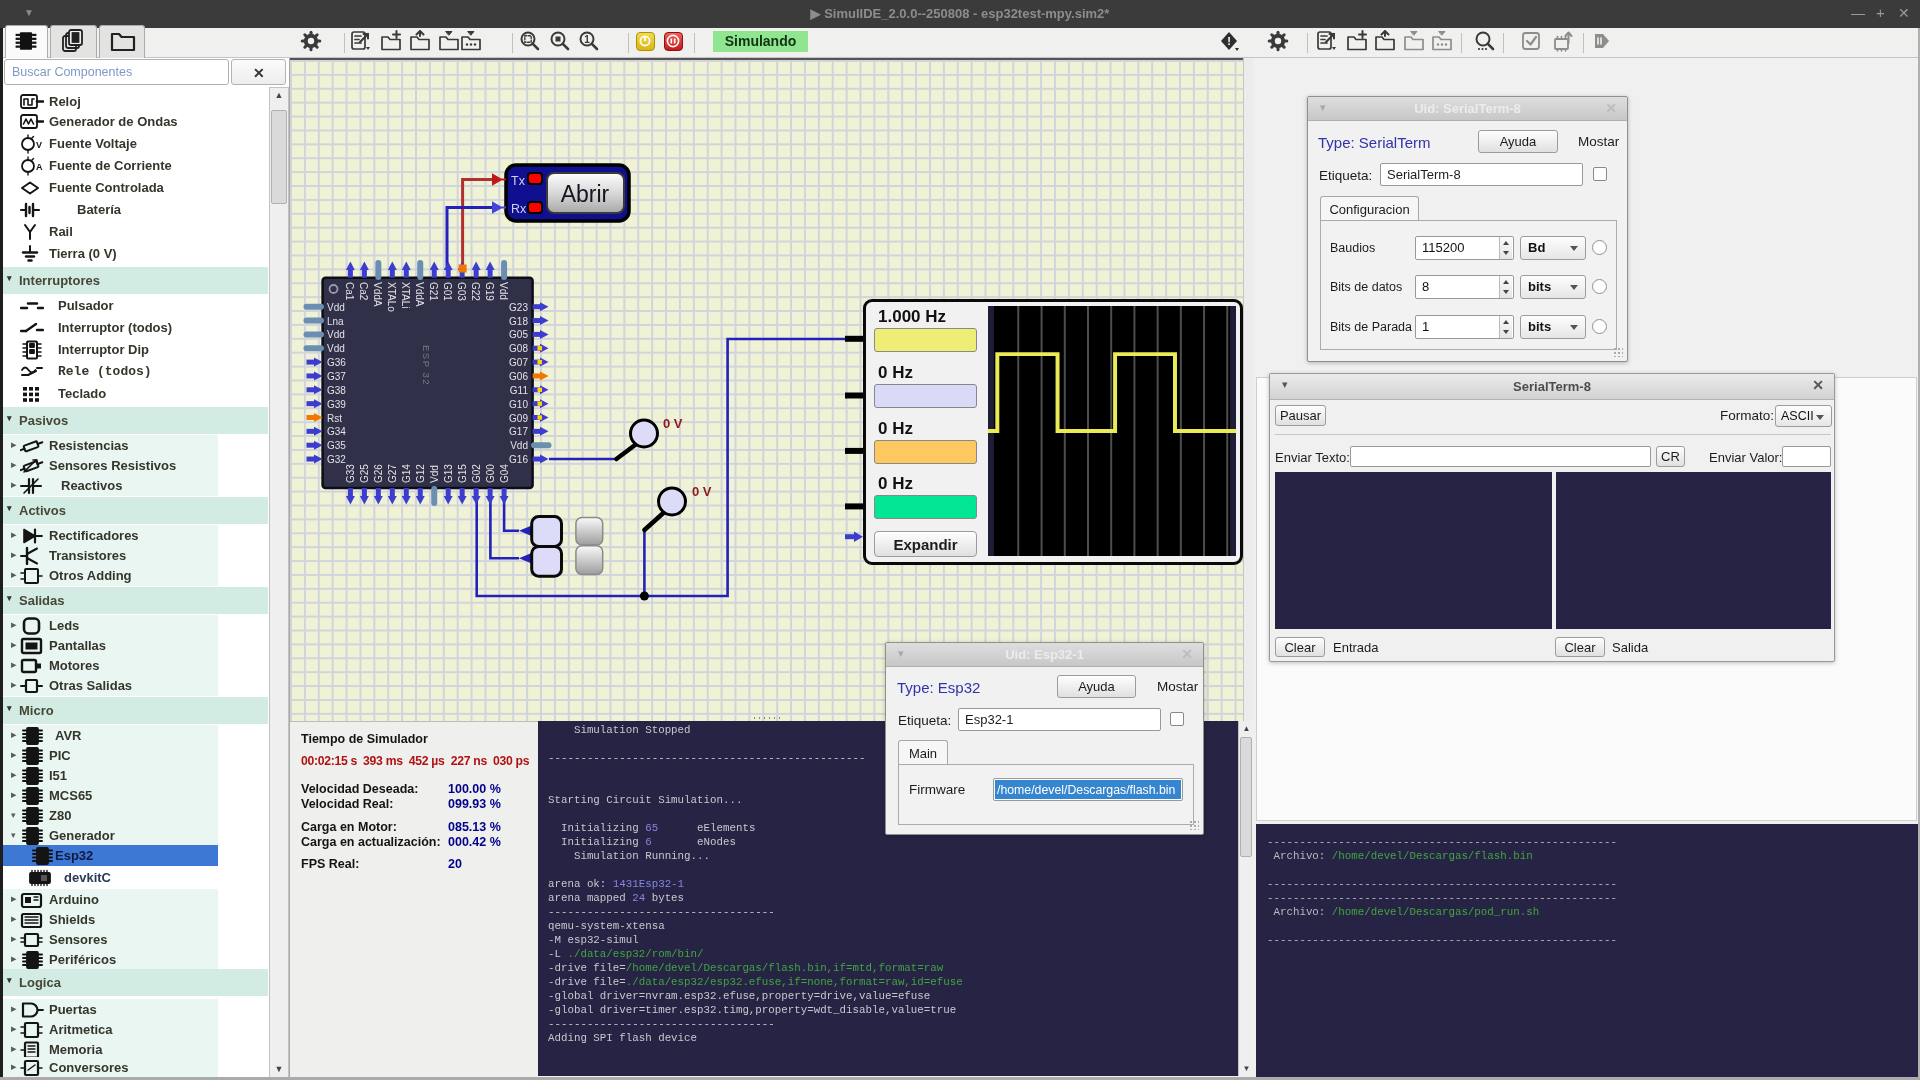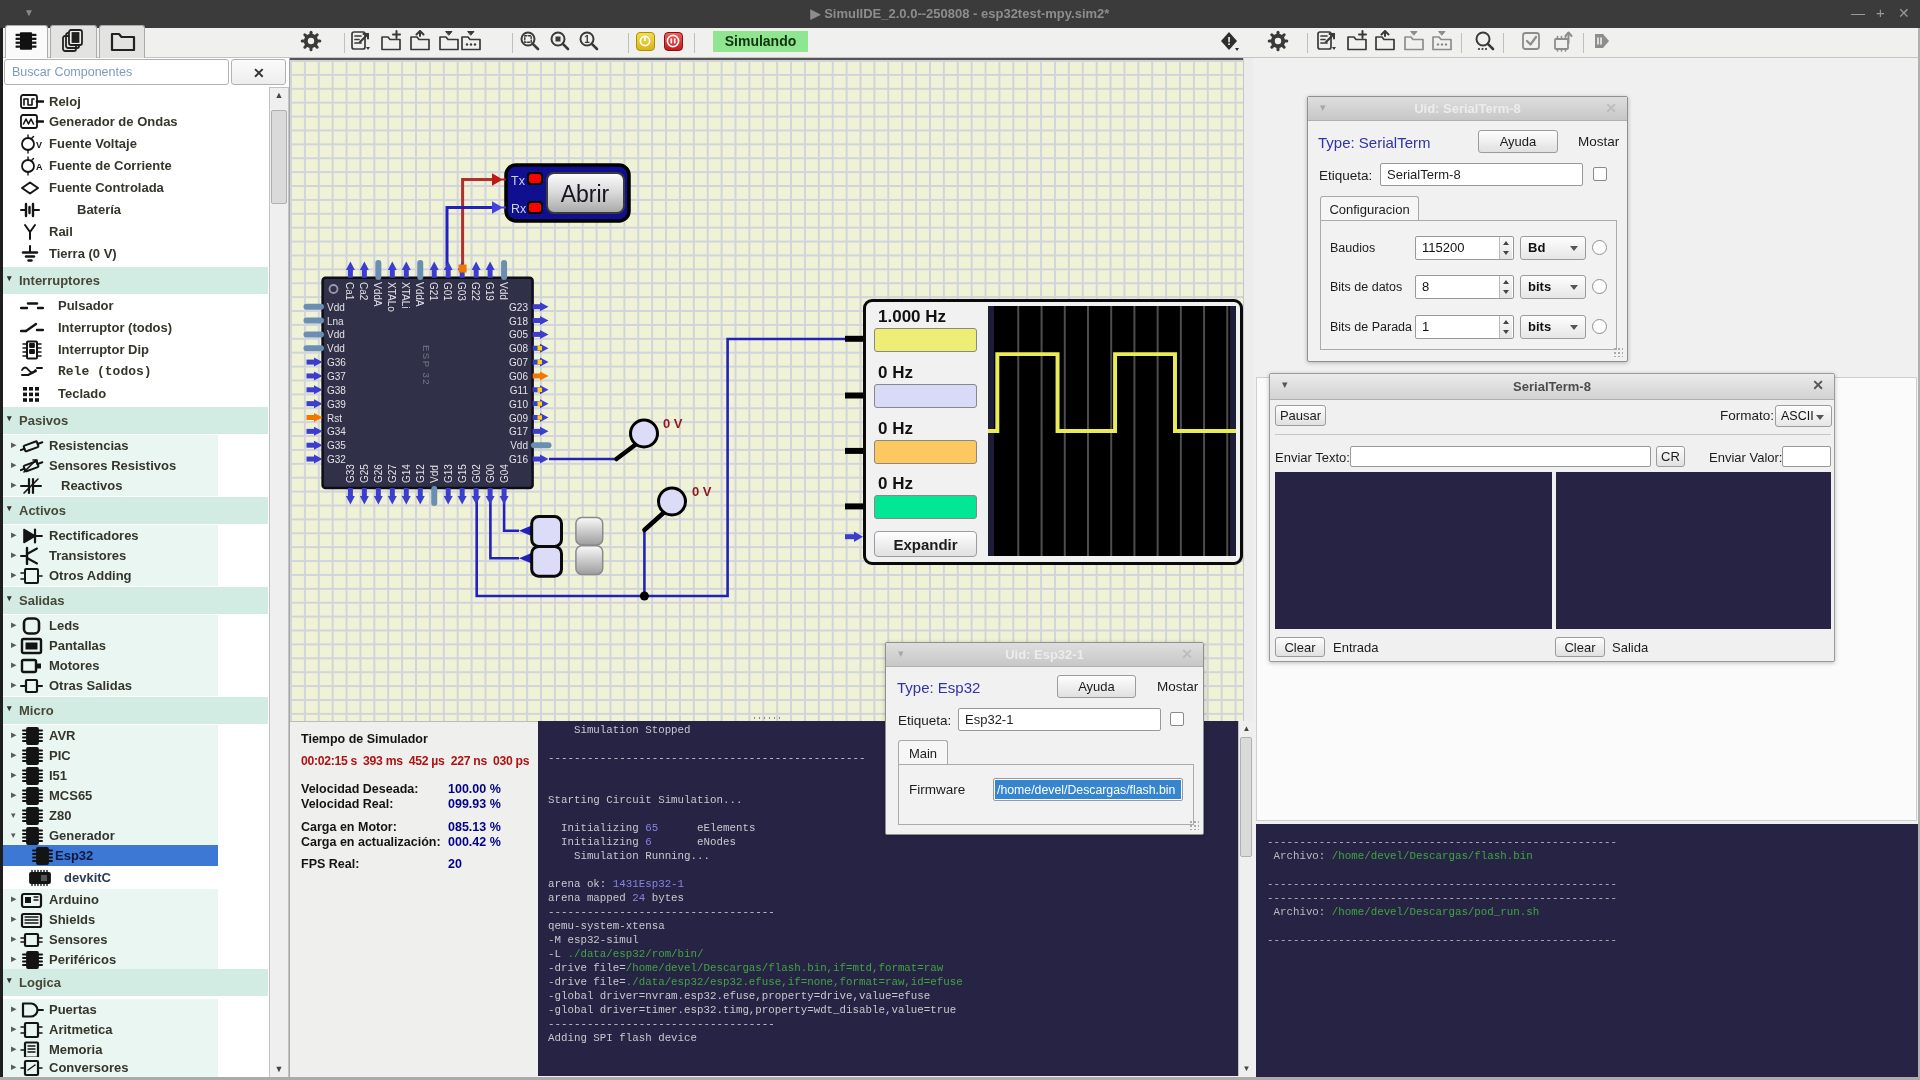--- a/index.html
+++ b/index.html
@@ -599,21 +599,21 @@
                 <line x1="18" y1="4.5" x2="22" y2="4.5"></line>
                 <line x1="3" y1="8" x2="7" y2="8"></line>
                 <line x1="18" y1="8" x2="22" y2="8"></line>
                 <line x1="3" y1="11.5" x2="7" y2="11.5"></line>
                 <line x1="18" y1="11.5" x2="22" y2="11.5"></line>
                 <line x1="3" y1="15" x2="7" y2="15"></line>
                 <line x1="18" y1="15" x2="22" y2="15"></line>
               </g>
             </g>
           </svg></span>
-        <span class="lb" style="left:46px;">AVR</span>
+        <span class="lb" style="left:52px;">AVR</span>
       </div>
 <div class="trow" style="top:658px;background:#e9f6f1;">
         <span class="ex">▸</span>
         <span class="ic" style="left:17px;"><svg width="24" height="20" viewBox="0 0 24 20">
             <g fill="none" stroke="#141414" stroke-width="1.8" stroke-linejoin="round" stroke-linecap="round">
               <rect x="7" y="2" width="11" height="16" rx="1" fill="#141414"></rect>
               <g stroke="#141414" stroke-width="2">
                 <line x1="3" y1="4.5" x2="7" y2="4.5"></line>
                 <line x1="18" y1="4.5" x2="22" y2="4.5"></line>
                 <line x1="3" y1="8" x2="7" y2="8"></line>

